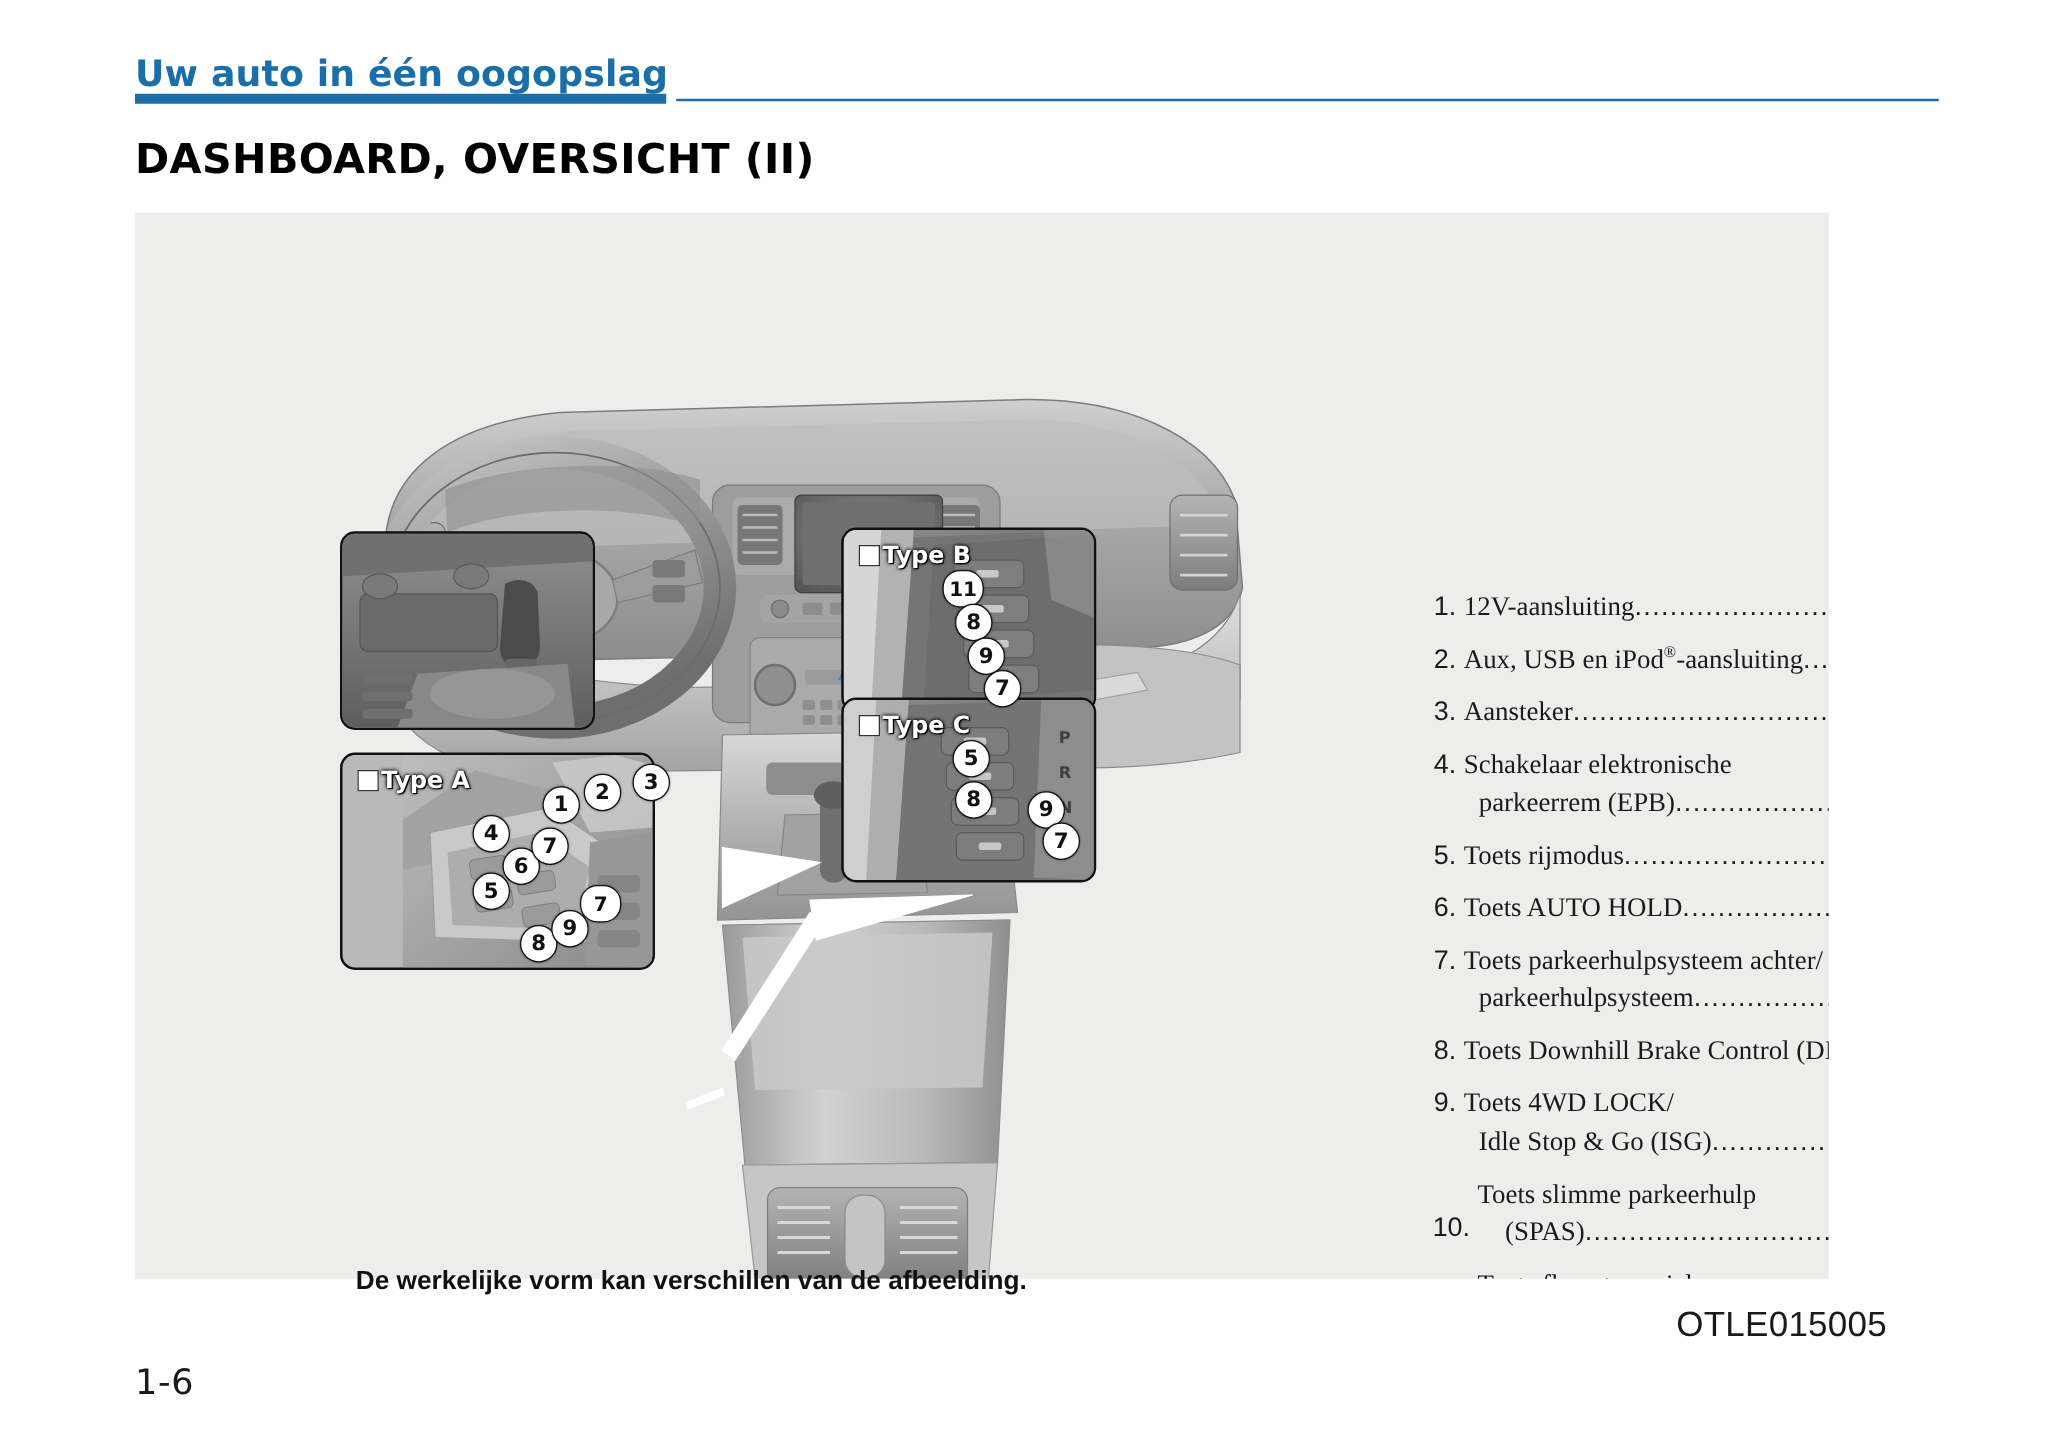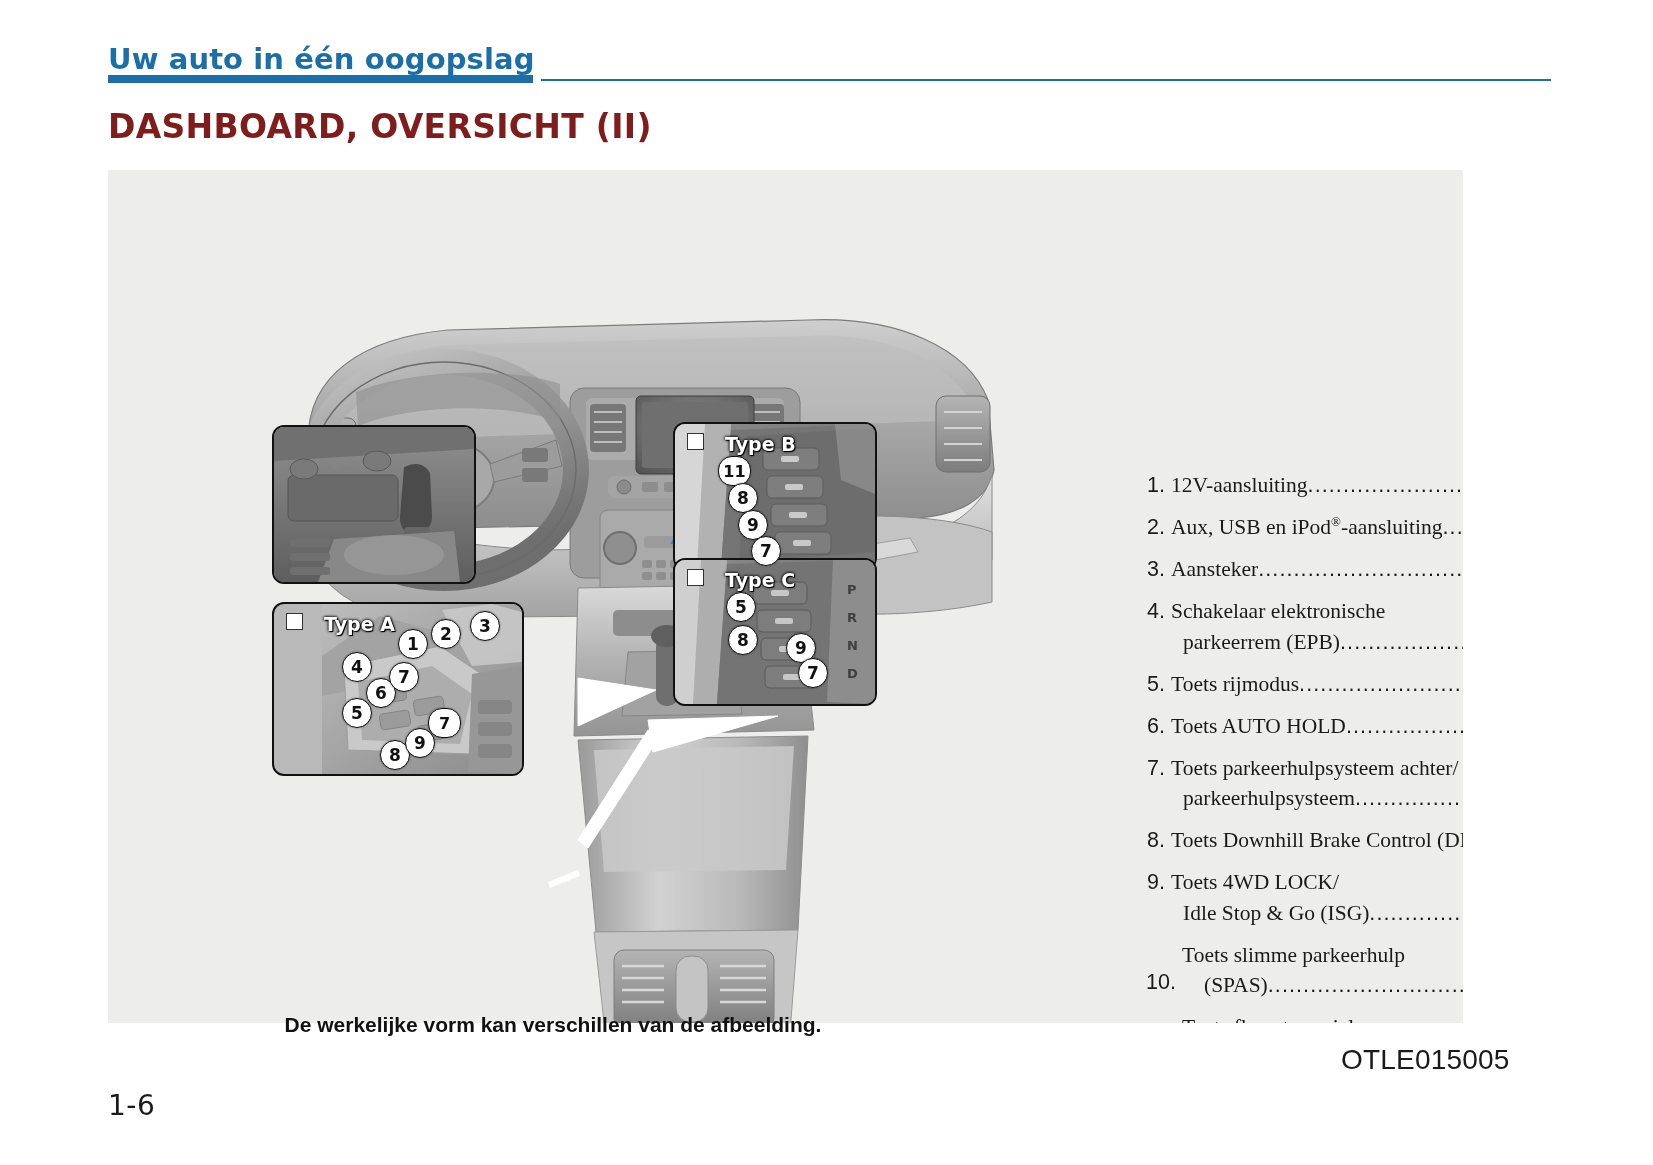--- a/index.html
+++ b/index.html
@@ -11,21 +11,21 @@
   #running-head .rh-text{
       font-family:"DejaVu Sans",sans-serif;
       font-size:29px;font-weight:700;color:#1b6fa8;letter-spacing:.1px;
       position:absolute;left:0;top:0;white-space:nowrap;}
   #running-head .rh-bar{position:absolute;left:0;top:33px;width:425px;height:8px;background:#1b6fa8;}
   #running-head .rh-rule{position:absolute;left:433px;top:37px;width:1010px;height:2px;background:#1b6fa8;}
 
   
   #page-title{position:absolute;left:108px;top:107px;
       font-family:"DejaVu Sans",sans-serif;
-      font-size:33px;font-weight:700;color:#7f1d1d;letter-spacing:.3px;white-space:nowrap;}
+      font-size:33px;font-weight:700;color:#000000;letter-spacing:.3px;white-space:nowrap;}
 
   
   #figure-panel{position:absolute;left:108px;top:170px;width:1355px;height:853px;
       background:#ededec;overflow:hidden;}
 
   
   #dashboard-illustration{position:absolute;left:0;top:0;width:890px;height:853px;}
 
   
   #legend{position:absolute;left:1035px;top:300px;width:410px;}
@@ -52,34 +52,34 @@
       font-size:28px;color:#1a1a1a;letter-spacing:.2px;}
 
   
   #page-number{position:absolute;left:108px;top:1089px;
       font-family:"DejaVu Sans",sans-serif;
       font-size:28px;font-weight:400;color:#1a1a1a;letter-spacing:.5px;}
 
   
   .inset{position:absolute;border:2.5px solid #111;border-radius:12px;
       overflow:hidden;background:#b9b9b9;}
-  .inset-label{position:absolute;display:flex;gap:21px;
+  .inset-label{position:absolute;display:flex;align-items:center;gap:2px;
       font-family:"DejaVu Sans",sans-serif;
       font-size:19px;font-weight:700;color:#fff;
       text-shadow:0 0 3px #000,0 0 3px #000,1px 1px 0 #000;z-index:5;}
   .inset-label .sq{width:15px;height:15px;background:#fff;
       border:1.5px solid #333;display:inline-block;}
 
   
   .cnum{position:absolute;width:28px;height:28px;border-radius:50%;
       background:#fff;border:1.6px solid #111;
       font-family:"DejaVu Sans",sans-serif;
       font-size:17px;font-weight:600;color:#111;
       display:flex;align-items:center;justify-content:center;
-      z-index:6;box-shadow:0 0 2px rgba(0,0,0,.45);}
+      z-index:6;box-shadow:0 0 2px rgba(0,0,0,.45);margin-left:36px;}
   .cnum.wide{width:31px;height:28px;border-radius:14px/14px;font-size:16px;}
 </style>
 </head>
 <body>
 
 <div id="running-head">
   <div class="rh-text">Uw auto in één oogopslag</div>
   <div class="rh-bar"></div>
   <div class="rh-rule"></div>
 </div>

